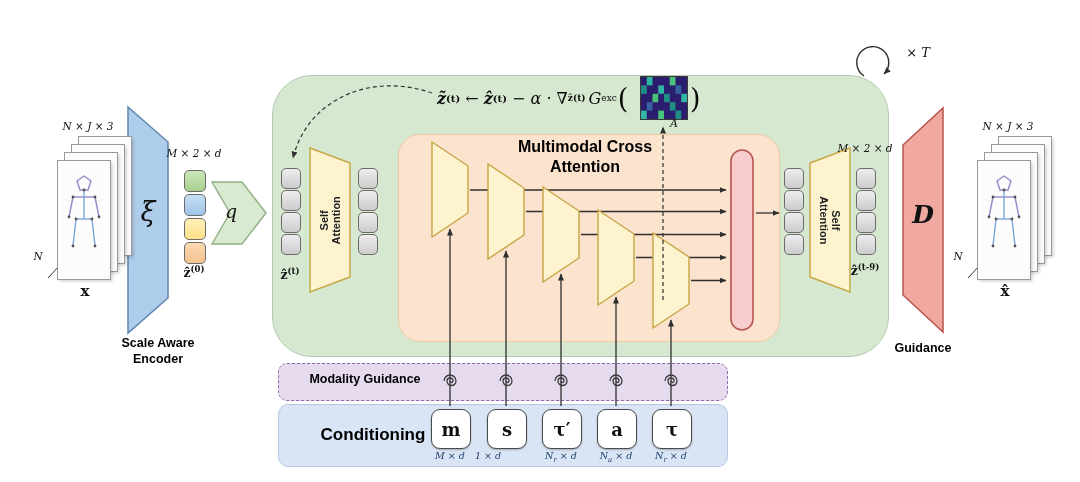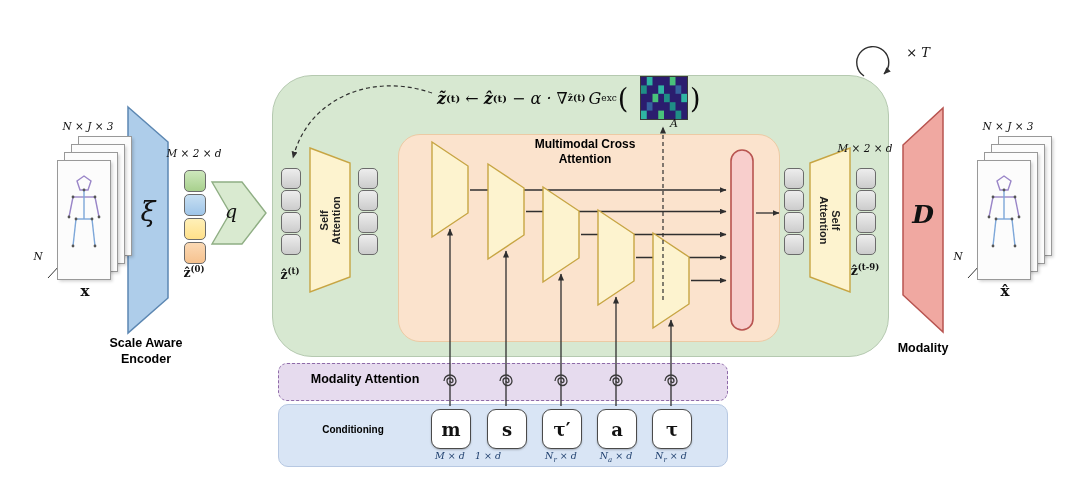--- a/index.html
+++ b/index.html
@@ -338,45 +338,45 @@
 <div class="cond-dim" style="left:453px"><span>1</span><sub></sub><span> × d</span></div>
 <div class="cond-dim" style="left:526px"><span>N</span><sub>r</sub><span> × d</span></div>
 <div class="cond-dim" style="left:581px"><span>N</span><sub>a</sub><span> × d</span></div>
 <div class="cond-dim" style="left:636px"><span>N</span><sub>r</sub><span> × d</span></div>
 
 <div class="lbl dims" style="left:43px;top:120px;width:90px">N × J × 3</div>
 <div class="lbl dims" style="left:28px;top:250px;width:20px">N</div>
 <div class="lbl mathbold" style="left:70px;top:282px;width:30px;font-size:15px">x</div>
 
 <div class="lbl bigsym" style="left:128px;top:196px;width:40px;font-size:27px">ξ</div>
-<div class="lbl blocklabel" style="left:88px;top:336px;width:116px">Scale Aware Encoder</div>
+<div class="lbl blocklabel" style="left:100px;top:336px;width:116px">Scale Aware Encoder</div>
 
 <div class="lbl dims" style="left:159px;top:147px;width:70px">M × 2 × d</div>
 <div class="lbl mathbold" style="left:170px;top:264px;width:48px"><span>ẑ</span><sup>(0)</sup></div>
 <div class="lbl bigsym" style="left:214px;top:200px;width:34px;font-size:19px">q</div>
 
 <div class="formula" style="left:437px"><span class="bld it">z̃</span><sup class="bld">(t)</sup><span> ← </span><span class="bld it">ẑ</span><sup class="bld">(t)</sup><span class="it"> − α · ∇</span><sub class="bld">ẑ(t)</sub><span class="it" style="margin-left:3px">G</span><sub>exc</sub><span class="paren">(</span></div>
 <div class="formula" style="left:689px"><span class="paren">)</span></div>
 <div class="lbl bigsym" style="left:666px;top:117px;width:16px;font-size:11px">A</div>
 
 <div class="lbl mathbold" style="left:264px;top:266px;width:52px"><span>ẑ</span><sup>(t)</sup></div>
 
 <div class="sa-wrap" style="left:310px;top:148px">
     <div class="sa-text" style="transform:rotate(-90deg)">Self Attention</div>
   </div>
-<div class="lbl blocklabel" style="left:510px;top:137px;width:150px;font-size:12px">Multimodal Cross Attention</div>
+<div class="lbl blocklabel" style="left:510px;top:137px;width:150px;font-size:16px">Multimodal Cross Attention</div>
 <div class="sa-wrap" style="left:810px;top:148px">
     <div class="sa-text" style="transform:rotate(90deg)">Self Attention</div>
   </div>
 
 <div class="lbl dims" style="left:827px;top:142px;width:76px">M × 2 × d</div>
 <div class="lbl mathbold" style="left:834px;top:262px;width:62px"><span>ẑ</span><sup>(t-9)</sup></div>
 <div class="lbl bigsym" style="left:896px;top:45px;width:44px;font-size:13px">× T</div>
 
 <div class="lbl bigsym" style="left:905px;top:200px;width:36px;font-size:25px;font-weight:bold">D</div>
-<div class="lbl blocklabel" style="left:891px;top:341px;width:64px">Modality</div>
+<div class="lbl blocklabel" style="left:891px;top:341px;width:64px">Guidance</div>
 
 <div class="lbl dims" style="left:963px;top:120px;width:90px">N × J × 3</div>
 <div class="lbl dims" style="left:948px;top:250px;width:20px">N</div>
 <div class="lbl mathbold" style="left:990px;top:282px;width:30px;font-size:15px">x̂</div>
 
-<div class="lbl blocklabel" style="left:290px;top:372px;width:150px">Modality Attention</div>
-<div class="lbl blocklabel" style="left:288px;top:424px;width:130px;font-size:10px">Conditioning</div>
+<div class="lbl blocklabel" style="left:290px;top:372px;width:150px">Modality Guidance</div>
+<div class="lbl blocklabel" style="left:308px;top:424px;width:130px;font-size:17px">Conditioning</div>
 
 </body></html>

